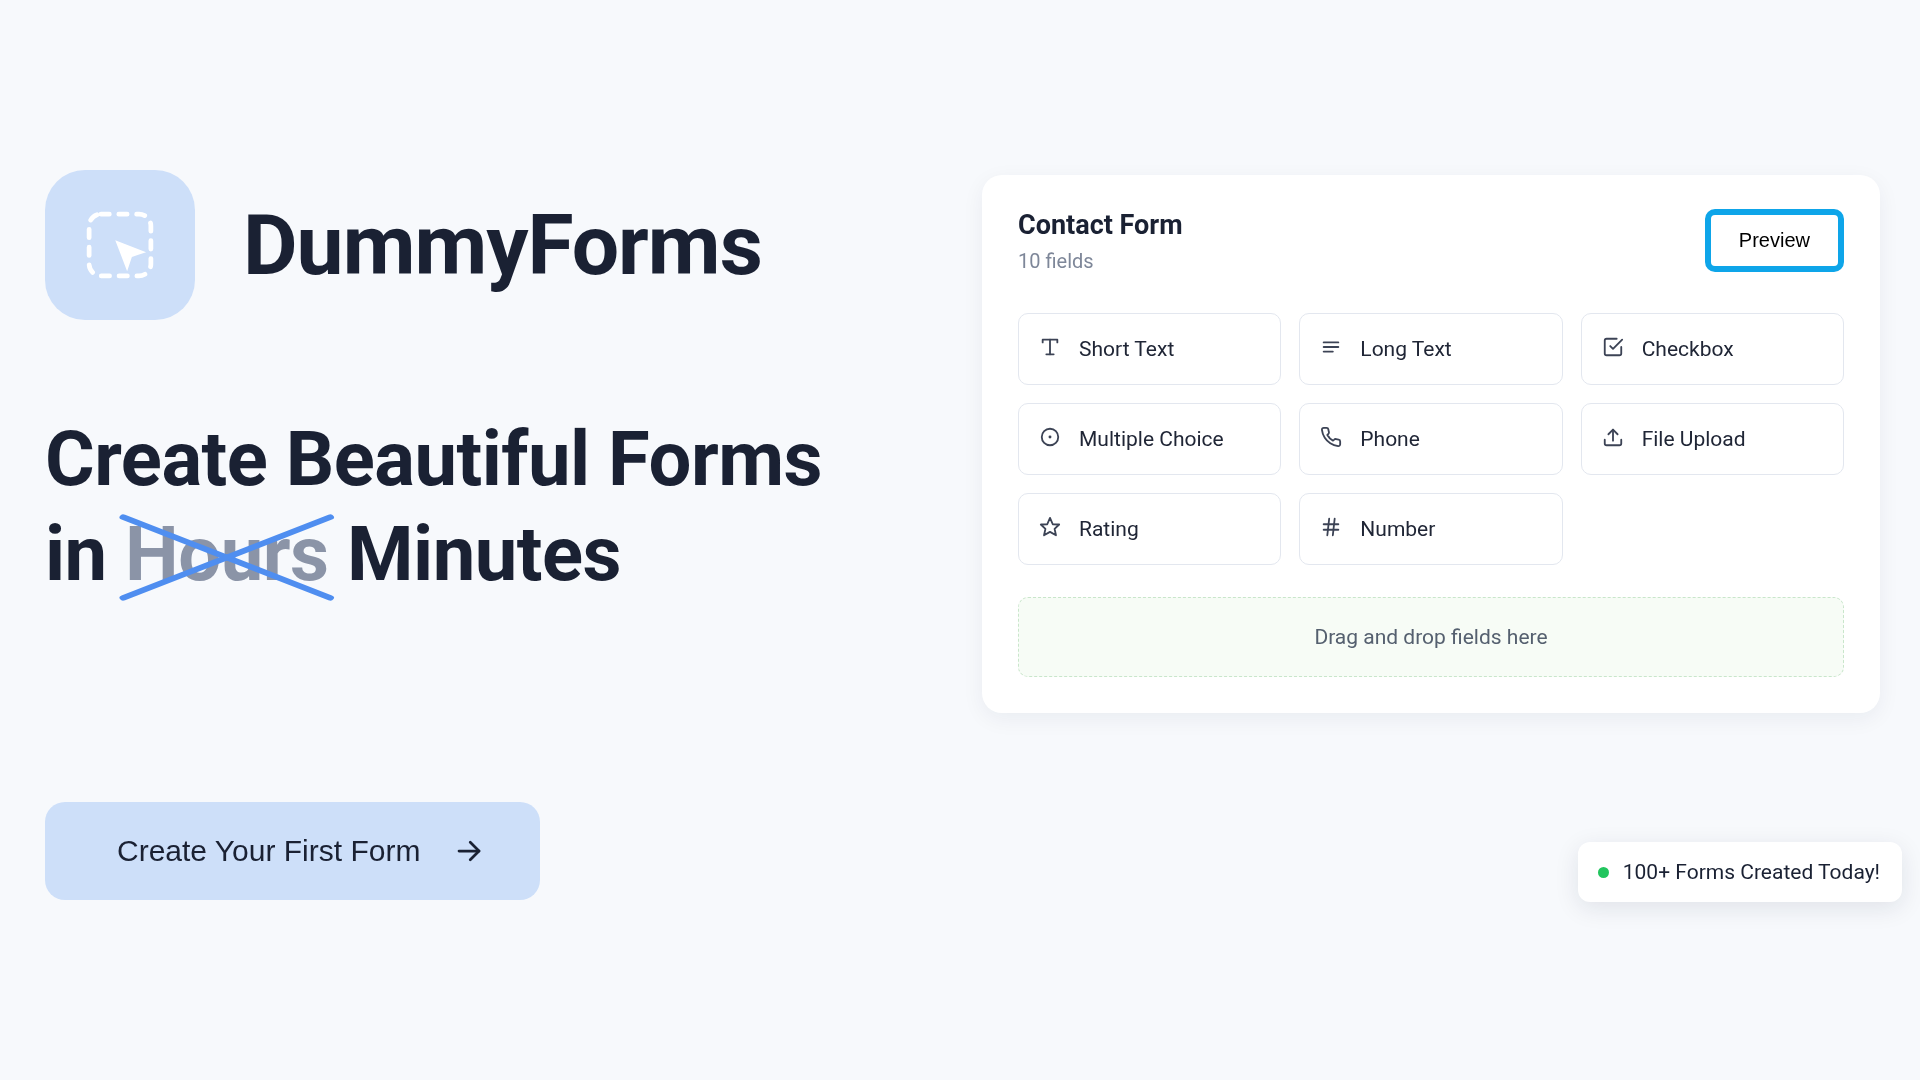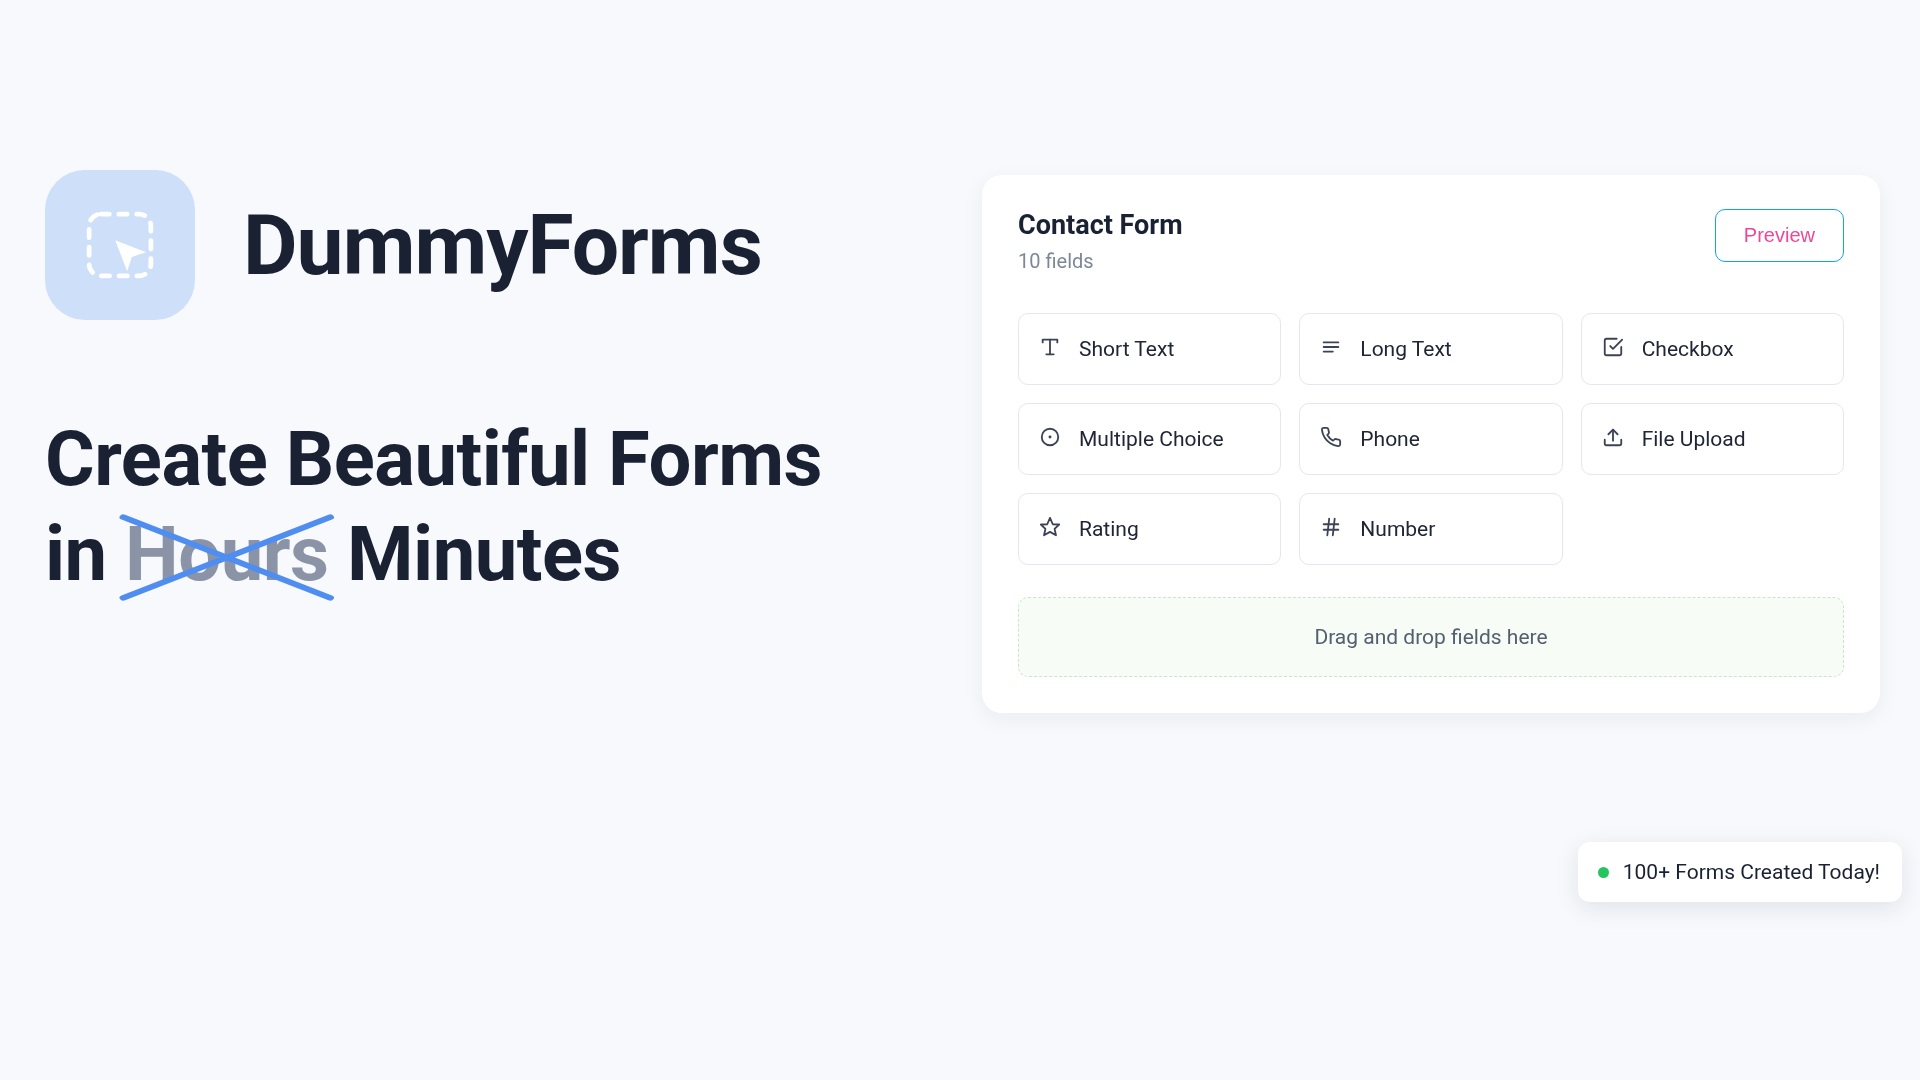--- a/index.html
+++ b/index.html
@@ -104,27 +104,27 @@
 
   .card-head {
     display: flex;
     align-items: flex-start;
     justify-content: space-between;
   }
   .card-title { font-size: 27px; font-weight: 700; color: #1a2133; }
   .card-sub   { margin-top: 8px; font-size: 20px; color: #7e8799; }
 
   .preview-btn {
-    border: 1px solid #0ea5e9;
+    border: 6px solid #0ea5e9;
     background: #ffffff;
     border-radius: 10px;
     padding: 14px 28px;
     font-size: 20px;
     font-weight: 500;
-    color: #ec4899;
+    color: #000000;
     cursor: pointer;
   }
 
   .field-grid {
     margin-top: 40px;
     display: grid;
     grid-template-columns: 1fr 1fr 1fr;
     gap: 18px 18px;
   }
   .field {
@@ -192,20 +192,27 @@
     </div>
 
     <h1 class="headline">
       <span>Create Beautiful Forms</span><br>
       <span>in </span><span class="strike-wrap"><span>Hours</span><svg class="cross" viewBox="0 0 100 60" preserveAspectRatio="none">
             <line x1="2" y1="4" x2="98" y2="56" stroke="#4f8ef0" stroke-width="3.5" stroke-linecap="round"></line>
             <line x1="2" y1="56" x2="98" y2="4" stroke="#4f8ef0" stroke-width="3.5" stroke-linecap="round"></line>
           </svg></span><span> Minutes</span>
     </h1>
 
+    <button class="cta">
+      <span>Create Your First Form</span>
+      <svg viewBox="0 0 24 24" fill="none" stroke="#1a2133" stroke-width="2.2" stroke-linecap="round" stroke-linejoin="round">
+        <line x1="4" y1="12" x2="20" y2="12"></line>
+          <polyline points="13 5 20 12 13 19"></polyline>
+      </svg>
+    </button>
   </div>
 
   <div class="right">
     <div class="card">
       <div class="card-head">
         <div>
           <div class="card-title">Contact Form</div>
           <div class="card-sub">10 fields</div>
         </div>
         <button class="preview-btn">Preview</button>

